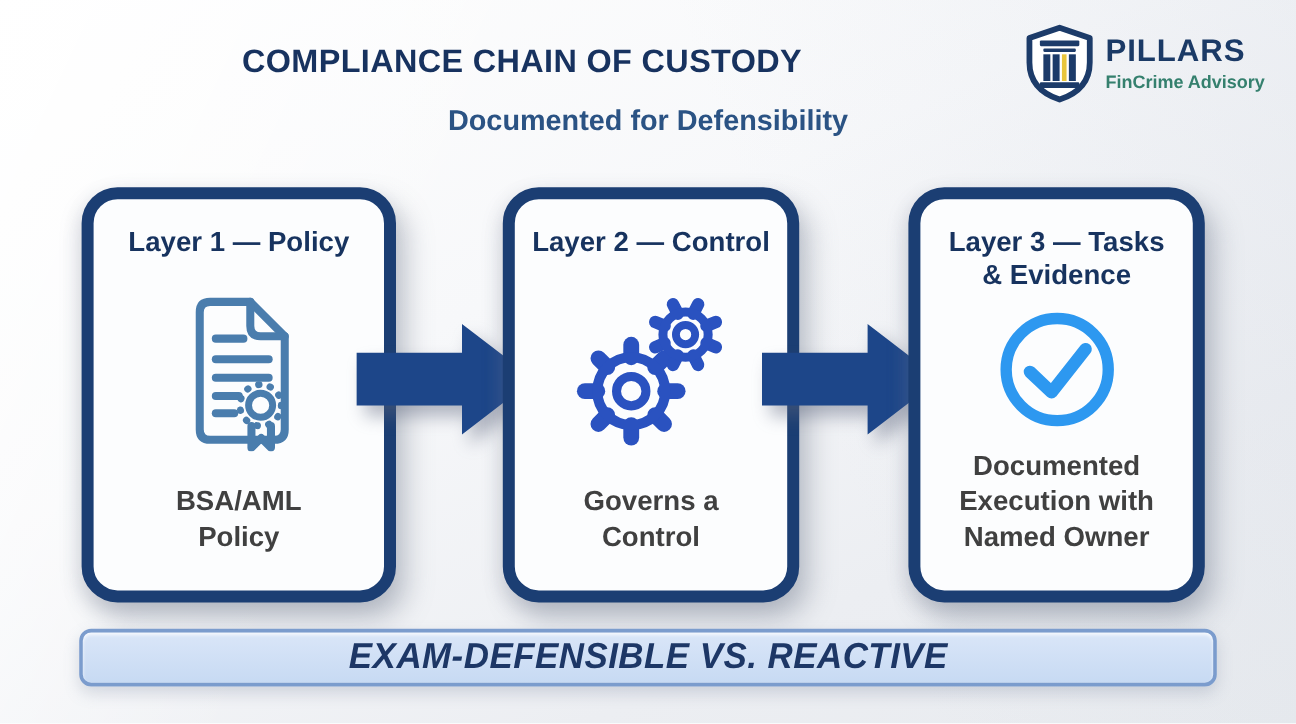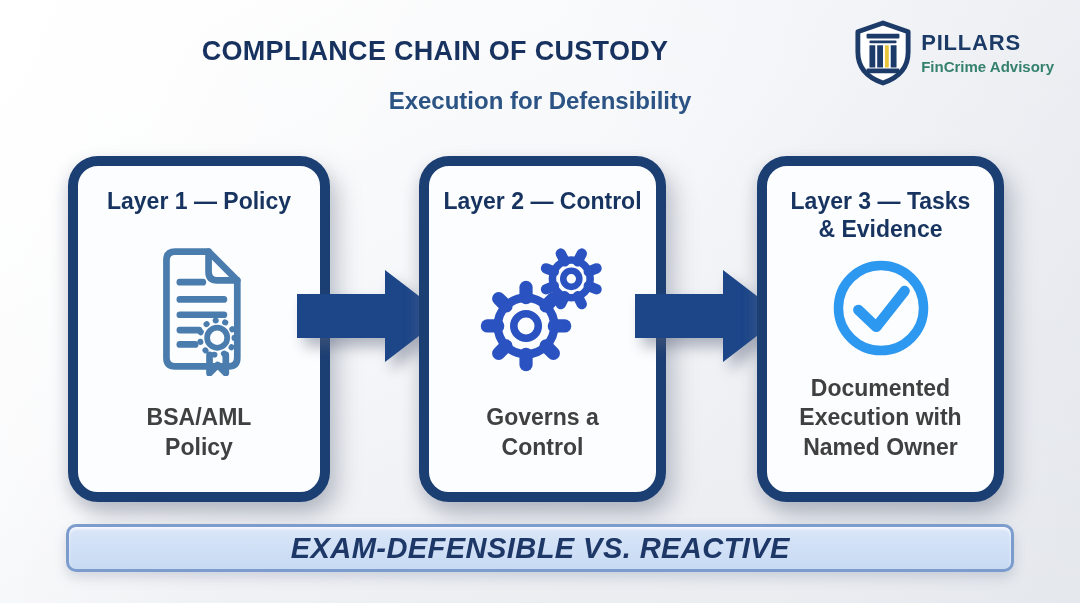--- a/index.html
+++ b/index.html
@@ -36,21 +36,21 @@
     color: #2b5384;
   }
 
   
   .brand {
     position: absolute; top: 20px; right: 26px;
     display: flex; align-items: center; gap: 9px;
   }
   .brand-text { display: flex; flex-direction: column; }
   .brand-name {
-    font-size: 22px; font-weight: 800; letter-spacing: 0.8px;
+    font-size: 26px; font-weight: 800; letter-spacing: 0.8px;
     color: #1b3a66; line-height: 1.05;
   }
   .brand-tagline {
     font-size: 15px; font-weight: 700;
     color: #35806e; margin-top: 3px; text-align: right;
   }
 
   
   .card {
     position: absolute; top: 156px; height: 346px;
@@ -100,21 +100,21 @@
   }
 
   svg { display: block; }
 </style>
 </head>
 <body>
 
 <div class="canvas">
 
   <div class="page-title">COMPLIANCE CHAIN OF CUSTODY</div>
-  <div class="page-subtitle">Execution for Defensibility</div>
+  <div class="page-subtitle">Documented for Defensibility</div>
 
   <div class="brand">
     <span>
       <svg width="58" height="66" viewBox="0 0 60 68">
         <path d="M30,3 L56,12 V33 C56,51 45,60 30,65 C15,60 4,51 4,33 V12 Z" fill="#ffffff" stroke="#1c3b69" stroke-width="5" stroke-linejoin="round"></path>
         <rect x="13" y="14" width="34" height="5" rx="1" fill="#1c3b69"></rect>
         <rect x="16" y="21" width="28" height="3" rx="1" fill="#1c3b69"></rect>
         <rect x="16" y="26" width="6" height="23" fill="#1c3b69"></rect>
         <rect x="24" y="26" width="6" height="23" fill="#1c3b69"></rect>
         <rect x="32" y="26" width="4" height="23" fill="#e9c53b"></rect>

